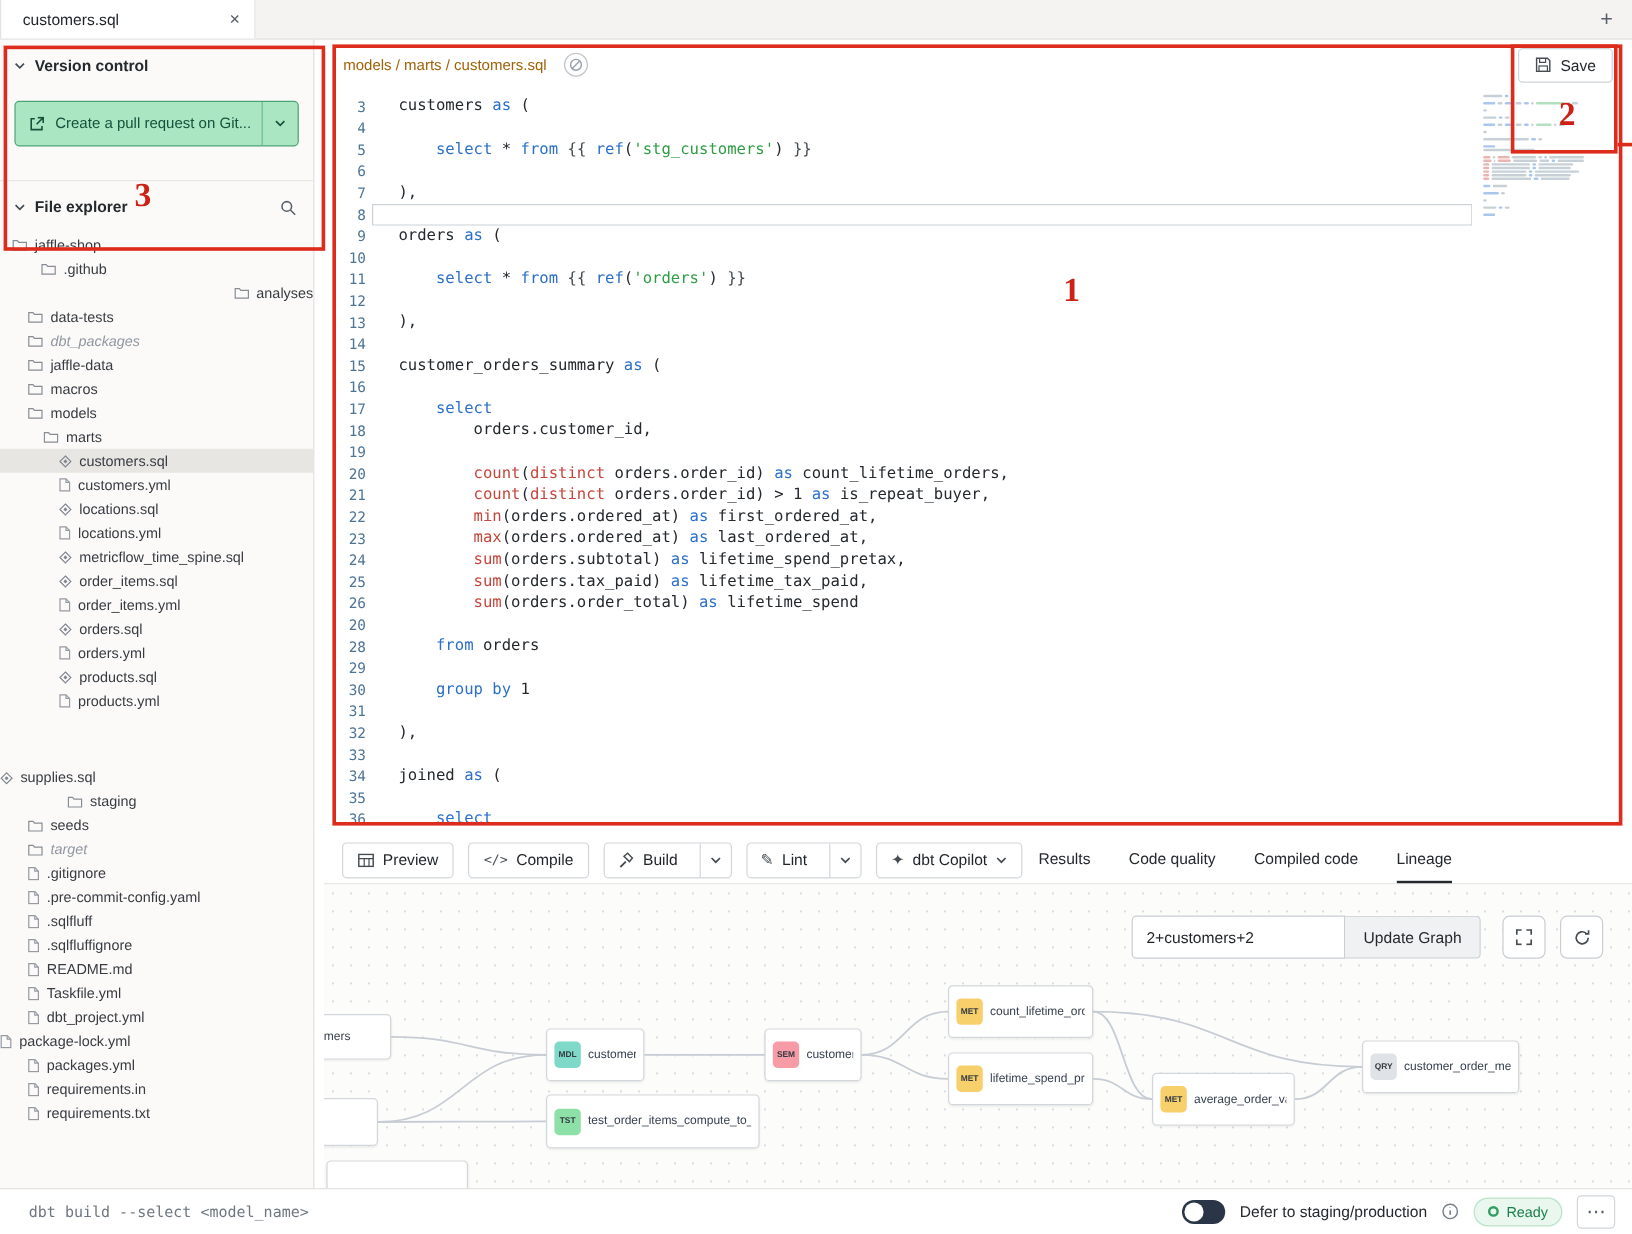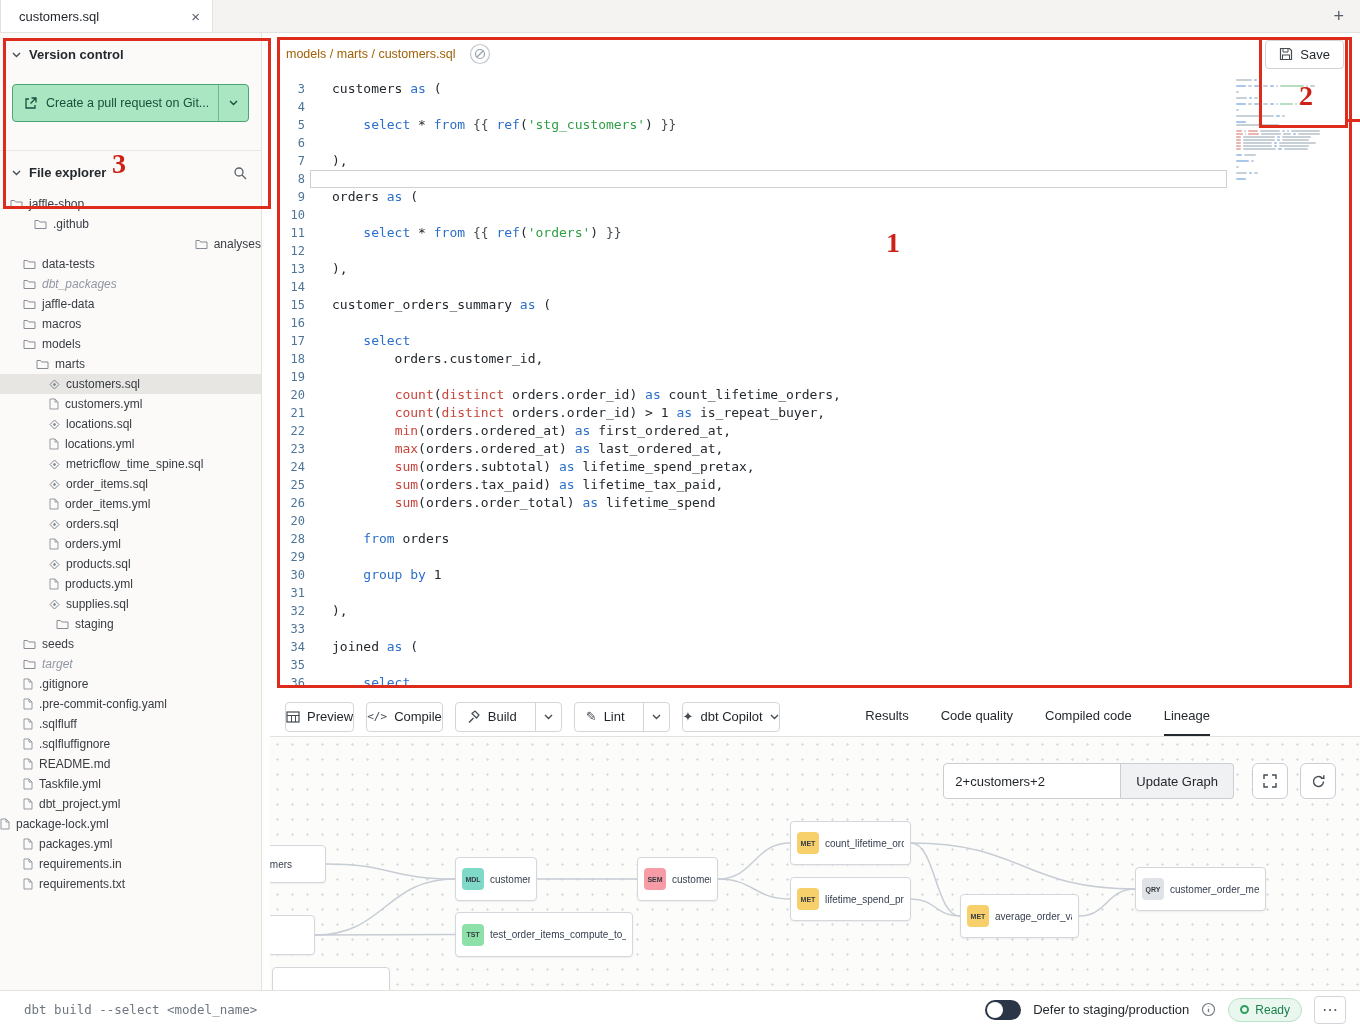--- a/index.html
+++ b/index.html
@@ -43,21 +43,21 @@
   .cl{height:18px;padding-left:22px}
   .cl.active{box-shadow:inset 0 0 0 1px #ccd1d5}
   .tk-p{color:#24292e}.tk-kw{color:#2b6fc9}.tk-fn{color:#c8453c}.tk-str{color:#2f9e44}.tk-jj{color:#454c52}
   .minimap{position:absolute;right:40px;top:4px;width:84px}
   .mrow{height:2px;margin-bottom:1px;display:flex;gap:2px}
   .mb{height:2px;border-radius:1px;opacity:.8}
   .tk-p-bg{background:#b9c4cd}.tk-kw-bg{background:#93b8e6}.tk-fn-bg{background:#e2a39d}.tk-str-bg{background:#a4d7af}.tk-jj-bg{background:#b9c4cd}
 
   
   .action-bar{position:absolute;left:0;top:664px;width:1090px;height:40px;background:#fff;border-bottom:1px solid #e3e2df;display:flex;align-items:center;gap:12px;padding-left:15px}
-  .abtn{height:30px;display:flex;align-items:center;gap:7px;padding:0 0;border:1px solid #d2d6da;border-radius:4px;background:#fff;font-size:13px;color:#1f2328;cursor:pointer}
+  .abtn{height:30px;display:flex;align-items:center;gap:7px;padding:0 12px;border:1px solid #d2d6da;border-radius:4px;background:#fff;font-size:13px;color:#1f2328;cursor:pointer}
   .abtn.split{padding:0}
   .seg{height:100%;display:flex;align-items:center;gap:7px;padding:0 11px}
   .caret-seg{height:100%;display:flex;align-items:center;padding:0 8px;border-left:1px solid #d2d6da}
   .glyph{font-size:13px;color:#454c52;line-height:1}
   .mono-glyph{font-family:"DejaVu Sans Mono",monospace;font-size:11px;color:#454c52}
   .rtabs{margin-left:auto;margin-right:150px;display:flex;gap:32px;height:100%;align-items:stretch}
   .rtab{display:flex;align-items:center;font-size:13px;color:#24292e;cursor:pointer;border-bottom:2px solid transparent}
   .rtab.active{border-bottom-color:#24292e}
 
   
@@ -314,21 +314,21 @@
       </div>
       <div class="tree-item" style="padding-left: 49px;">
         <span class="ticon">
           <svg width="10" height="12" viewBox="0 0 10 12">
             <path d="M1 1h5l3 3v7H1z" fill="none" stroke="#959ba3" stroke-width="1"></path>
             <path d="M6 1v3h3" fill="none" stroke="#959ba3" stroke-width="1"></path>
           </svg>
         </span>
         <span class="tlabel">products.yml</span>
       </div>
-      <div class="tree-item" style="padding-left: 49px;">
+      <div class="tree-item" style=" margin-top: 44px;">
         <span class="ticon">
           <svg width="11" height="11" viewBox="0 0 11 11">
             <path d="M5.5 1L10 5.5 5.5 10 1 5.5z" fill="none" stroke="#7f8791" stroke-width="1"></path>
             <path d="M3.8 5.5L5.5 7.2 7.2 5.5 5.5 3.8z" fill="#7f8791"></path>
           </svg>
         </span>
         <span class="tlabel">supplies.sql</span>
       </div>
       <div class="tree-item" style="padding-left: 56px;">
         <span class="ticon">

